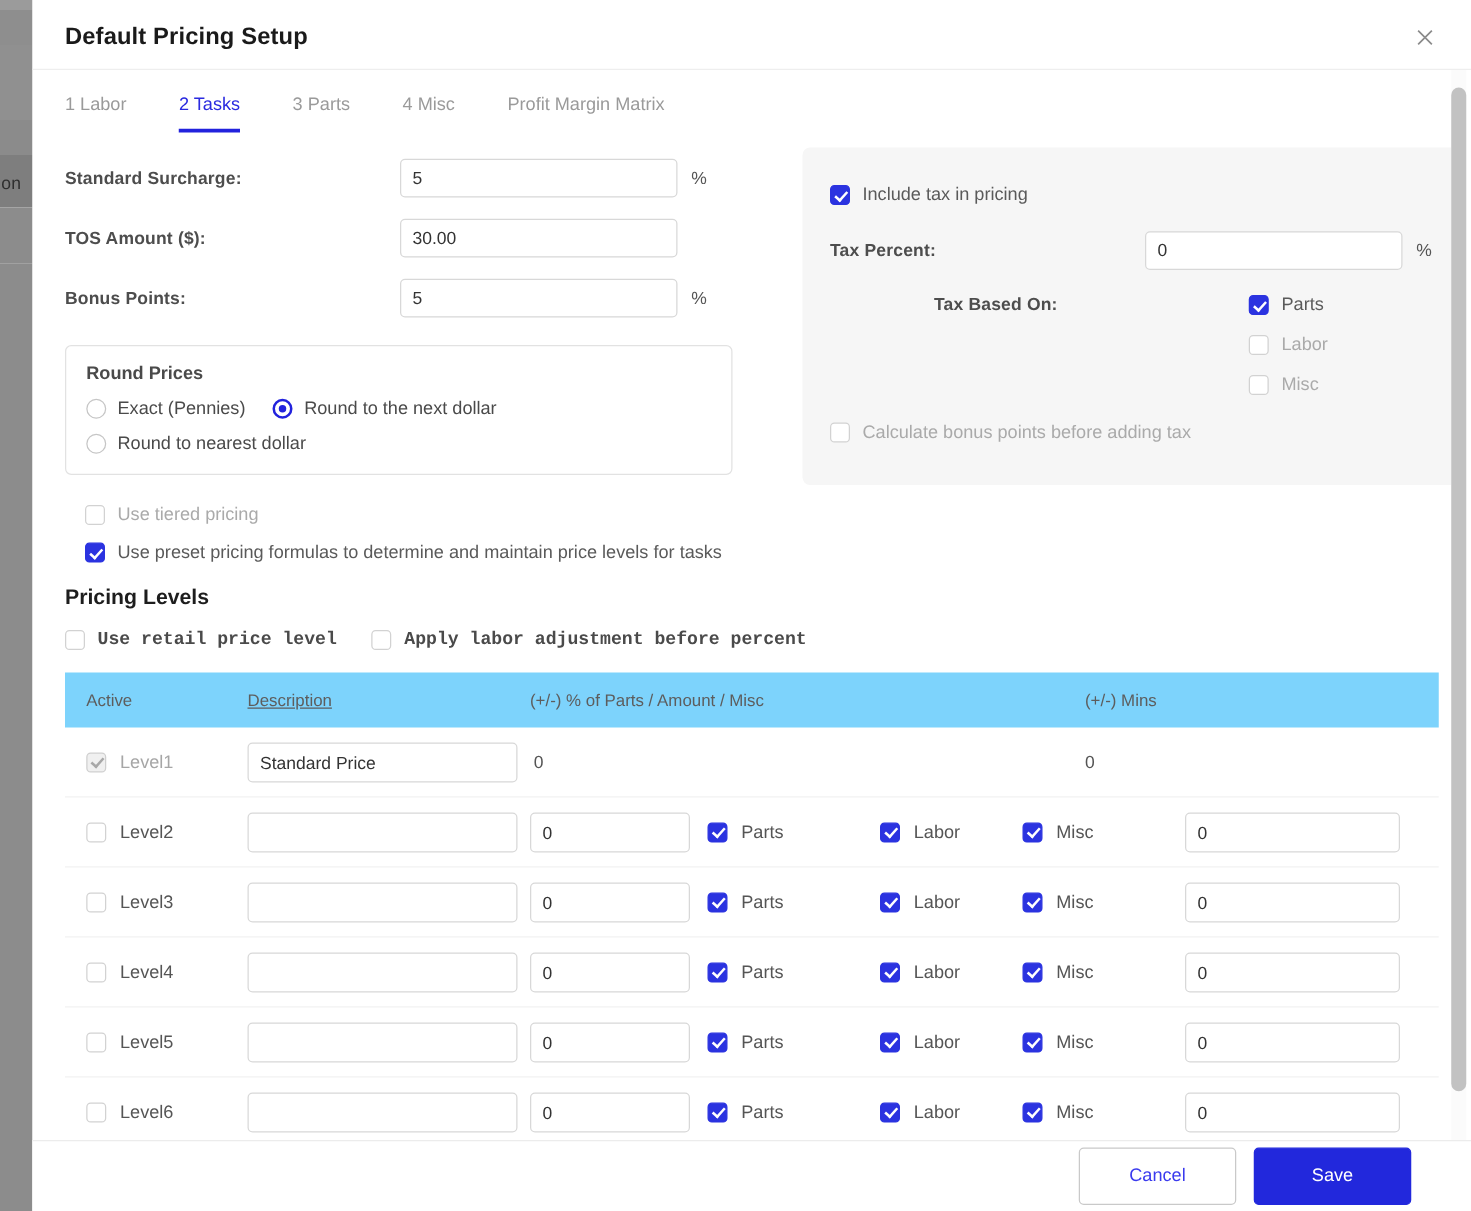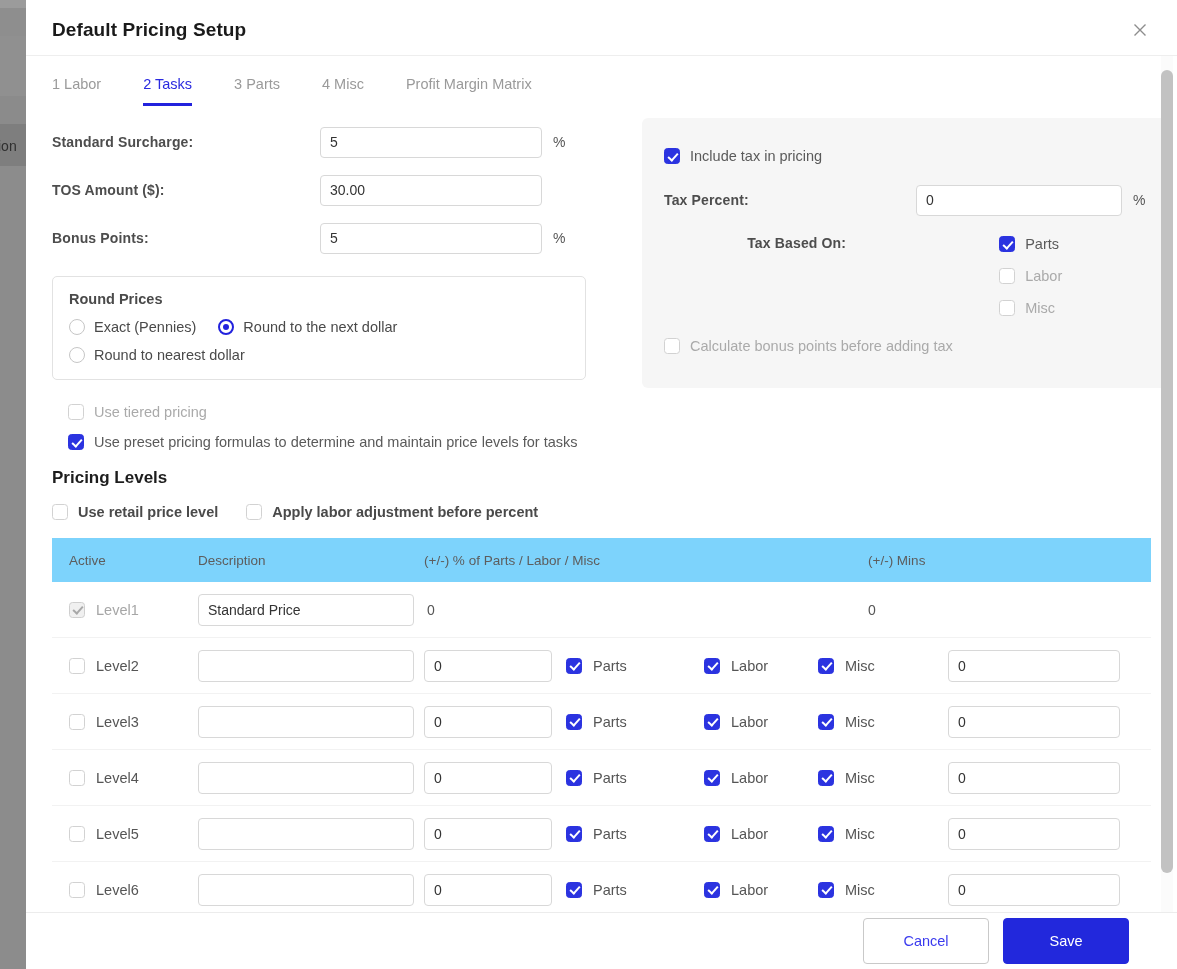--- a/index.html
+++ b/index.html
@@ -270,20 +270,21 @@
     font-weight: bold;
     color: #1d1d1d;
     margin: 18px 0 16px 0;
     padding: 0 26px;
   }
   .retail-row {
     display: flex;
     align-items: center;
     padding: 0 26px;
     margin-bottom: 18px;
+    font-family: Liberation Mono, monospace;
   }
   .retail-row .cb-line { margin-right: 28px; }
 
   
   .table-wrap { padding: 0 26px 0 26px; }
   .lv-table { width: 1099px; }
   .lv-head {
     display: flex;
     align-items: center;
     height: 44px;
@@ -291,21 +292,21 @@
     font-size: 13.5px;
     color: #5d5d5d;
   }
   .lv-row {
     display: flex;
     align-items: center;
     height: 56px;
     border-bottom: 1px solid #f2f2f2;
   }
   .c-active { width: 146px; flex: 0 0 146px; padding-left: 17px; }
-  .c-desc   { width: 226px; flex: 0 0 226px; }
+  .c-desc   { width: 226px; flex: 0 0 226px; text-decoration: underline; }
   .c-pct    { width: 142px; flex: 0 0 142px; }
   .c-parts  { width: 138px; flex: 0 0 138px; }
   .c-labor  { width: 114px; flex: 0 0 114px; }
   .c-misc   { width: 130px; flex: 0 0 130px; }
   .c-mins   { flex: 1 1 auto; }
   .lv-head .c-mins { text-align: left; padding-left: 32px; }
 
   .lv-cb-line { display: flex; align-items: center; }
   .lv-level-label {
     margin-left: 11px;
@@ -548,21 +549,21 @@
           <span class="cb-label bold">Apply labor adjustment before percent</span>
         </label>
       </div>
 
       <div class="table-wrap">
         <div class="lv-table">
 
           <div class="lv-head">
             <div class="c-active">Active</div>
             <div class="c-desc">Description</div>
-            <div class="c-pct" style="width:412px;flex:0 0 412px">(+/-) % of Parts / Labor / Misc</div>
+            <div class="c-pct" style="width:412px;flex:0 0 412px">(+/-) % of Parts / Amount / Misc</div>
             <div class="c-mins">(+/-) Mins</div>
           </div>
 
           <div class="lv-row">
             <div class="c-active">
               <label class="lv-cb-line">
                 <span class="cb disabled checked"></span>
                 <span class="lv-level-label muted">Level1</span>
               </label>
             </div>

